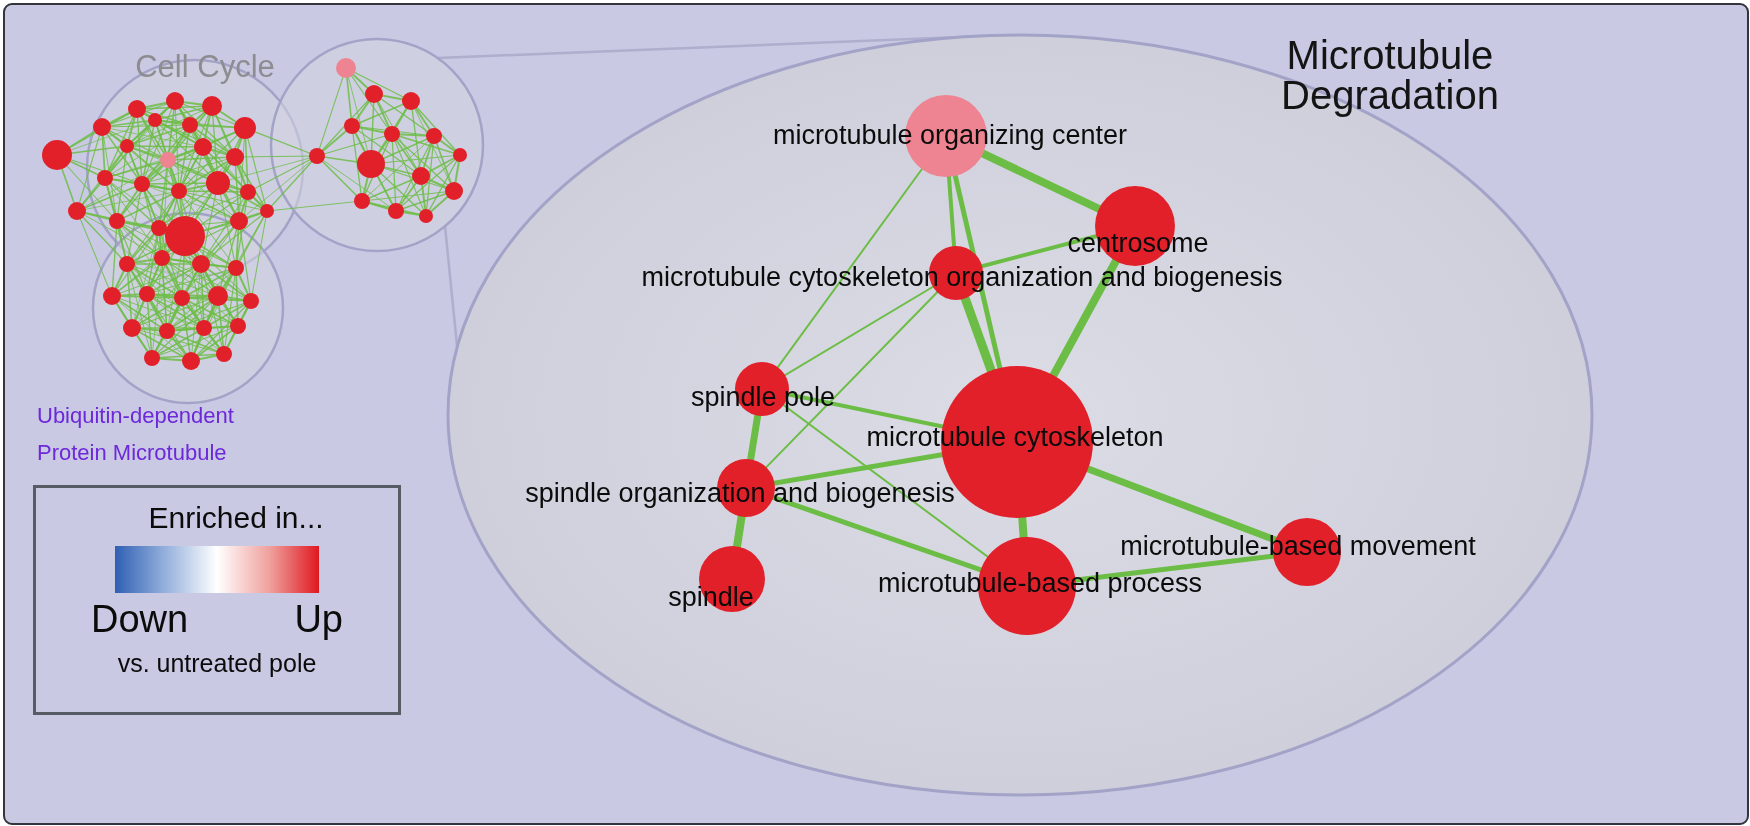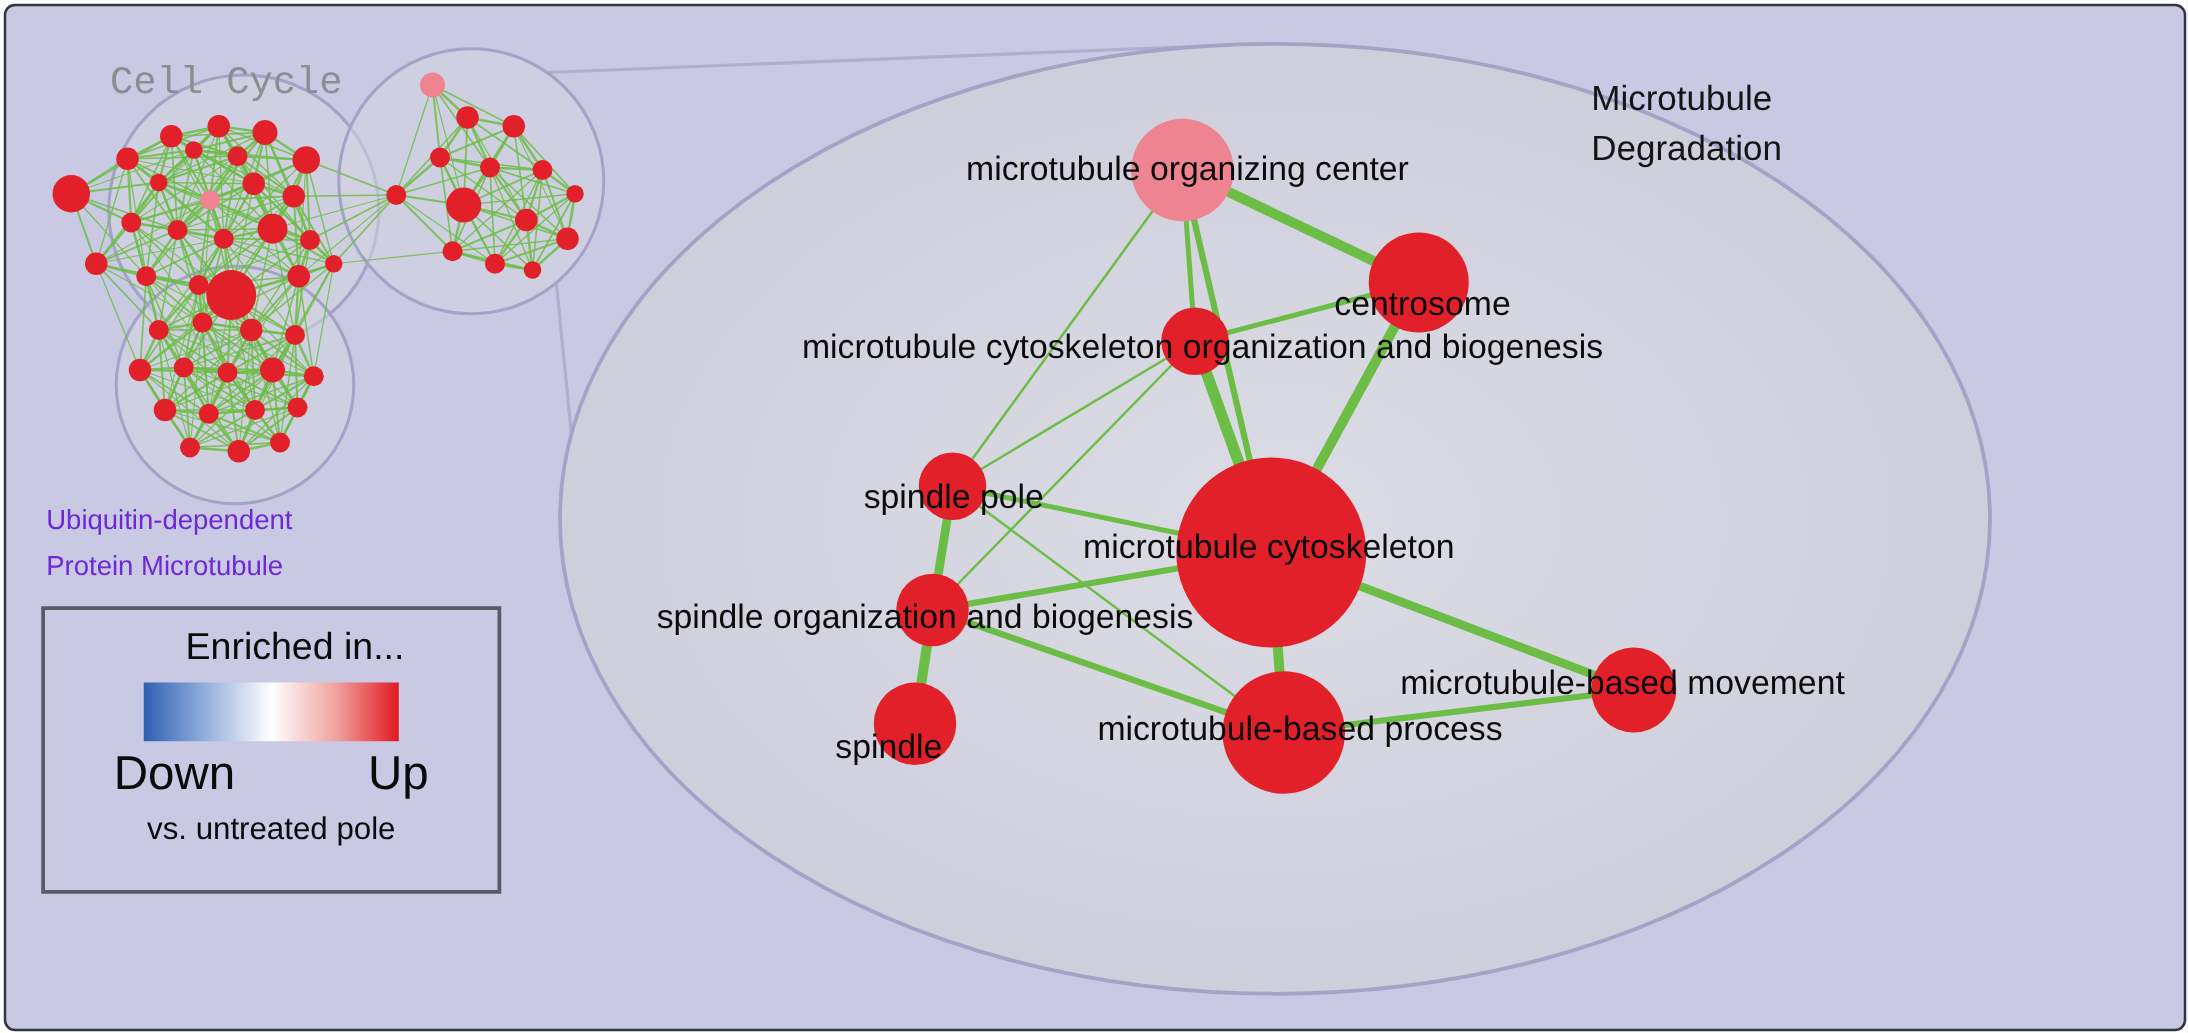--- a/index.html
+++ b/index.html
@@ -13,30 +13,30 @@
     overflow:hidden;
   }
   svg#scene{position:absolute;left:0;top:0;}
   .node-label{
     font-family:"Liberation Sans",sans-serif;
     font-size:27px;
     fill:#0b0b0b;
   }
   .title{position:absolute;}
   .title.cell-cycle{
-    left:76px;top:44px;width:200px;text-align:center;
-    font-size:31px;color:#8c8c91;font-family:Liberation Mono, monospace;
+    left:100px;top:44px;width:200px;text-align:center;
+    font-size:31px;color:#8c8c91;
   }
   .title.ubiquitin{
     left:32px;top:392px;
     font-size:22px;color:#6d28d9;line-height:37px;
   }
   .title.microtubule{
-    left:1268px;top:54px;width:234px;
-    font-size:28px;color:#141414;line-height:40px;
+    left:1268px;top:30px;width:234px;text-align:center;
+    font-size:40px;color:#141414;line-height:40px;
   }
   .legend{
     position:absolute;left:28px;top:480px;width:368px;height:230px;
     border:3px solid #565b64;box-sizing:border-box;
     display:flex;flex-direction:column;align-items:center;
   }
   .legend-title{margin-top:13px;font-size:30px;color:#0b0b0b;margin-left:38px;}
   .legend-bar{width:204px;height:47px;margin-top:11px;}
   .legend-row{
     width:252px;display:flex;justify-content:space-between;

